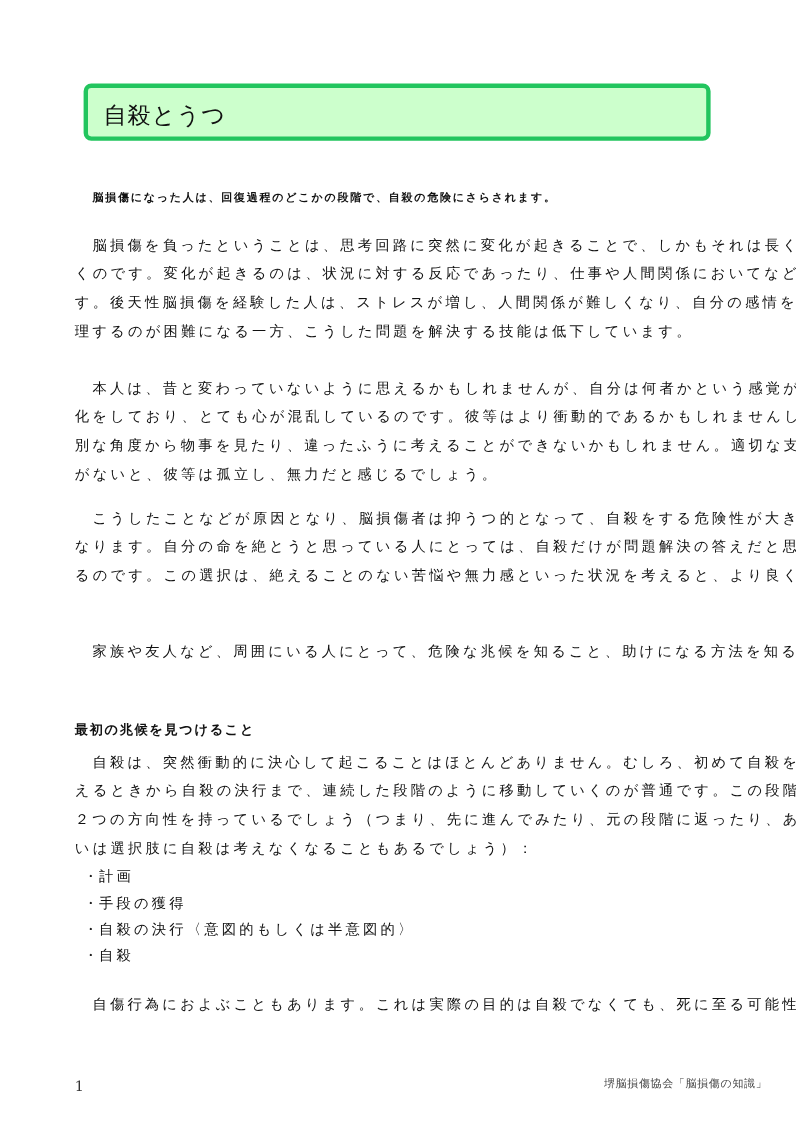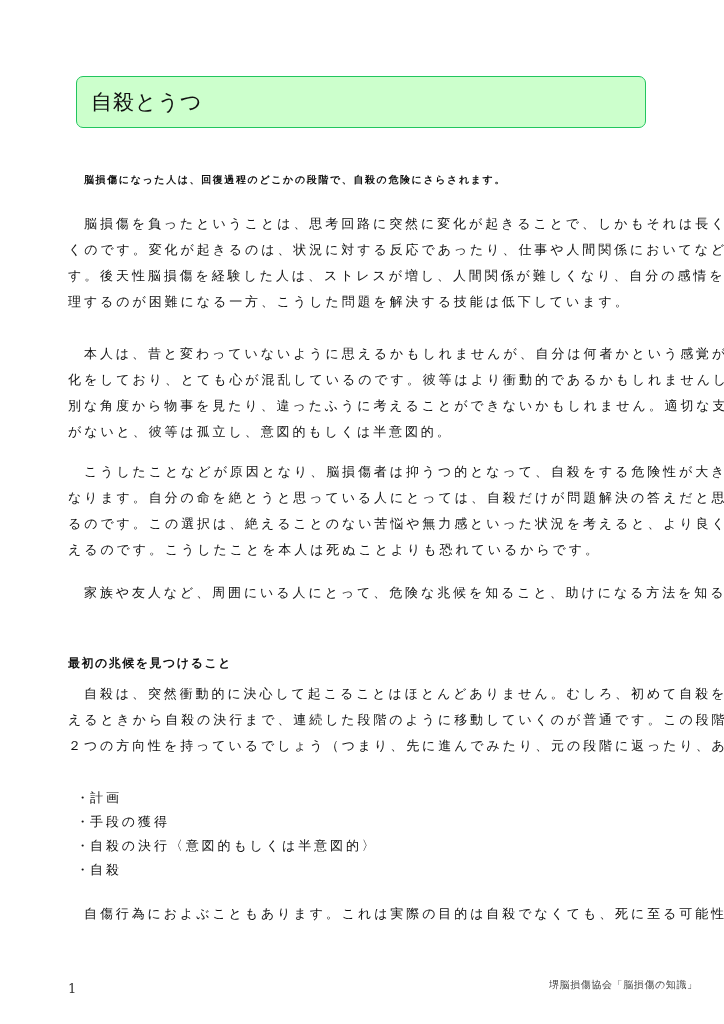--- a/index.html
+++ b/index.html
@@ -15,21 +15,21 @@
       font-family: "DejaVu Sans", "Liberation Sans", sans-serif;
       color: #111111;
     }
     .title-box {
       position: absolute;
       left: 76px;
       top: 76px;
       width: 570px;
       height: 52px;
       background: #ccffcc;
-      border: 1px solid #22c55e;
+      border: 4px solid #22c55e;
       border-radius: 7px;
       box-sizing: border-box;
     }
     .title-text {
       position: absolute;
       left: 14px;
       top: 11px;
       font-size: 21px;
       letter-spacing: 1px;
       color: #111;
@@ -123,40 +123,40 @@
   <span class="line indent">脳損傷を負ったということは、思考回路に突然に変化が起きることで、しかもそれは長く続</span>
   <span class="line">くのです。変化が起きるのは、状況に対する反応であったり、仕事や人間関係においてなどで</span>
   <span class="line">す。後天性脳損傷を経験した人は、ストレスが増し、人間関係が難しくなり、自分の感情を処</span>
   <span class="line">理するのが困難になる一方、こうした問題を解決する技能は低下しています。</span>
 </div>
 
 <div class="para" style="top:341px;">
   <span class="line indent">本人は、昔と変わっていないように思えるかもしれませんが、自分は何者かという感覚が変</span>
   <span class="line">化をしており、とても心が混乱しているのです。彼等はより衝動的であるかもしれませんし、</span>
   <span class="line">別な角度から物事を見たり、違ったふうに考えることができないかもしれません。適切な支援</span>
-  <span class="line">がないと、彼等は孤立し、意図的もしくは半意図的。</span>
+  <span class="line">がないと、彼等は孤立し、無力だと感じるでしょう。</span>
 </div>
 
 <div class="para" style="top:459px;">
   <span class="line indent">こうしたことなどが原因となり、脳損傷者は抑うつ的となって、自殺をする危険性が大きく</span>
   <span class="line">なります。自分の命を絶とうと思っている人にとっては、自殺だけが問題解決の答えだと思え</span>
   <span class="line">るのです。この選択は、絶えることのない苦悩や無力感といった状況を考えると、より良く見</span>
-  <span class="line">えるのです。こうしたことを本人は死ぬことよりも恐れているからです。</span>
 </div>
 
 <div class="para" style="top:580px;">
   <span class="line indent">家族や友人など、周囲にいる人にとって、危険な兆候を知ること、助けになる方法を知るこ</span>
 </div>
 
 <div class="section-heading">最初の兆候を見つけること</div>
 
 <div class="para" style="top:681px;">
   <span class="line indent">自殺は、突然衝動的に決心して起こることはほとんどありません。むしろ、初めて自殺を考</span>
   <span class="line">えるときから自殺の決行まで、連続した段階のように移動していくのが普通です。この段階は、</span>
   <span class="line">２つの方向性を持っているでしょう（つまり、先に進んでみたり、元の段階に返ったり、ある</span>
+  <span class="line">いは選択肢に自殺は考えなくなることもあるでしょう）：</span>
 </div>
 
 <ul class="bullets">
   <li>
     <span class="bullet-dot">・</span><span>計画</span>
   </li>
   <li>
     <span class="bullet-dot">・</span><span>手段の獲得</span>
   </li>
   <li>

